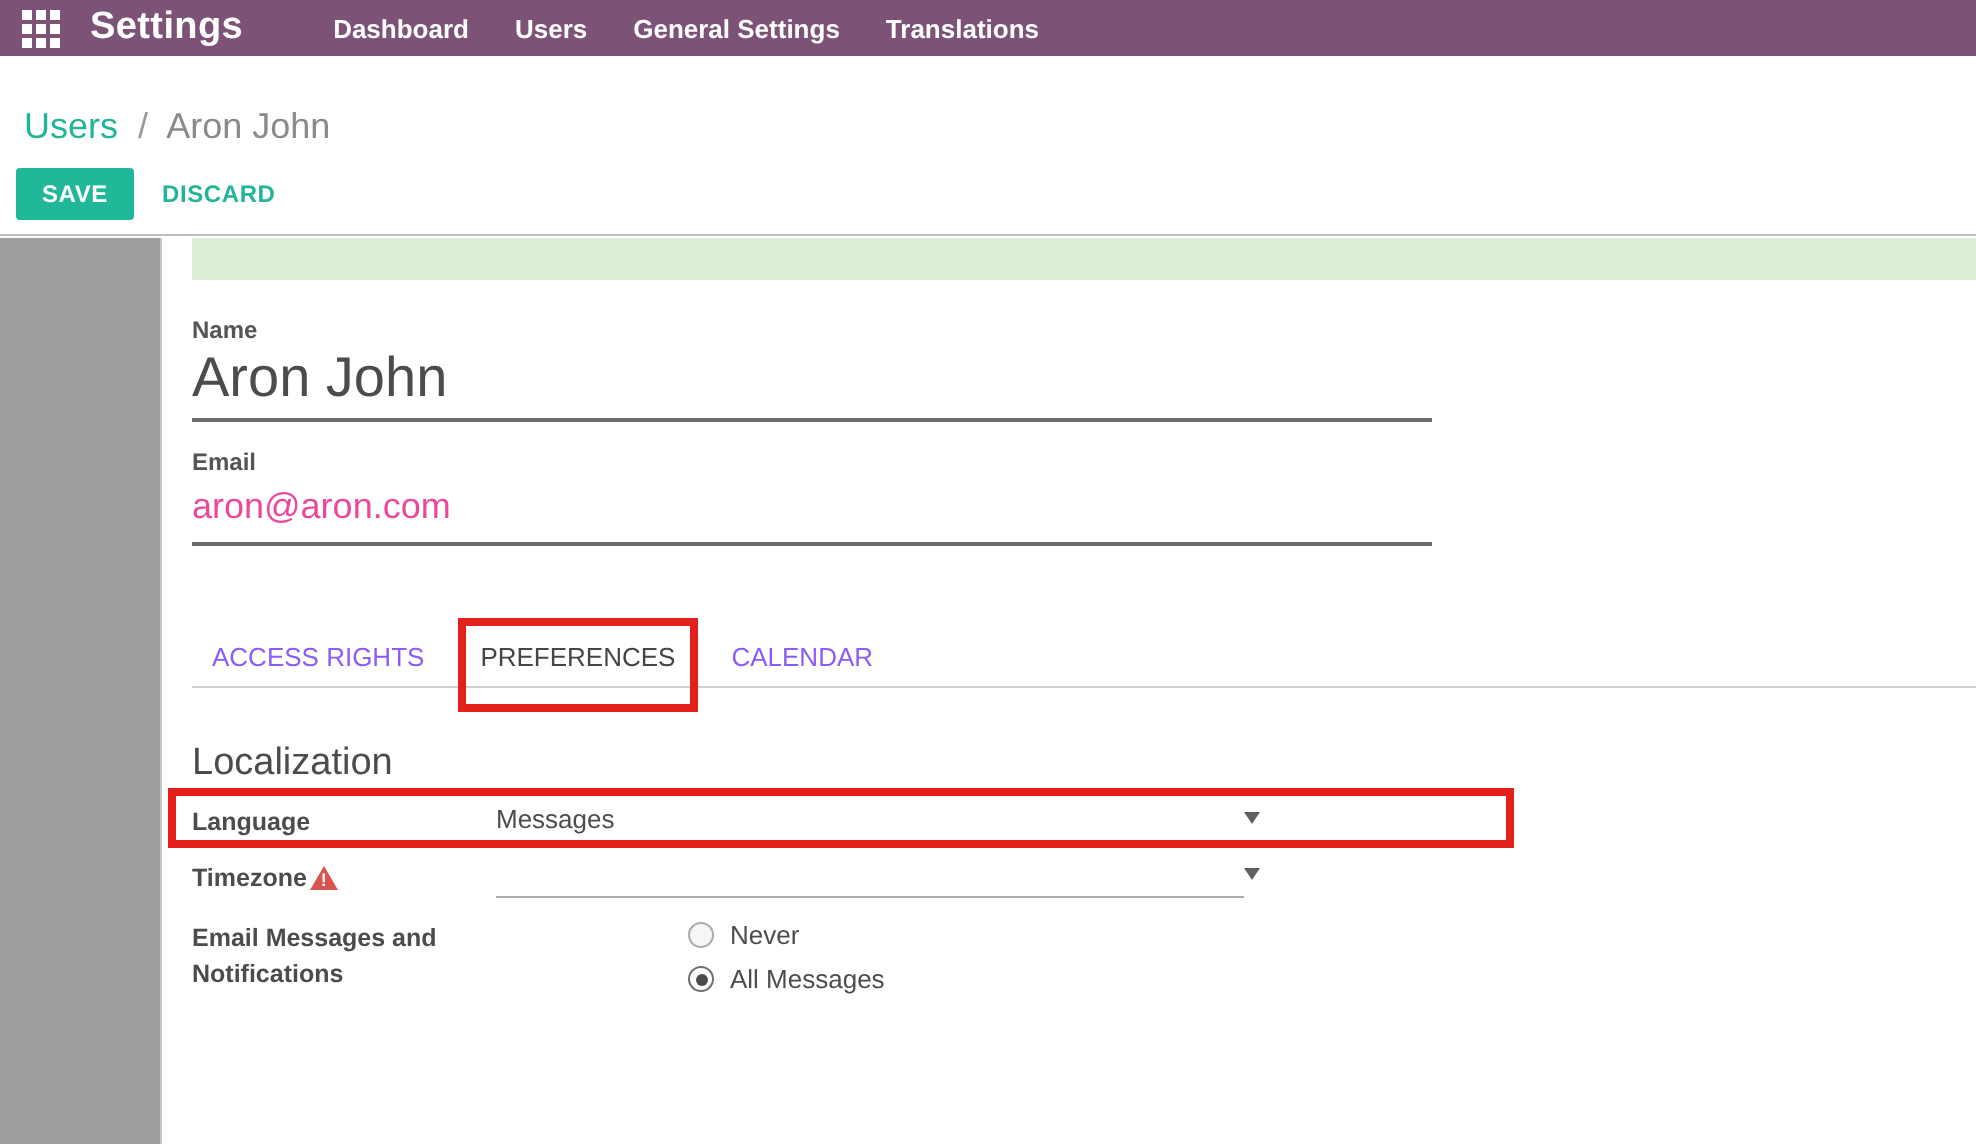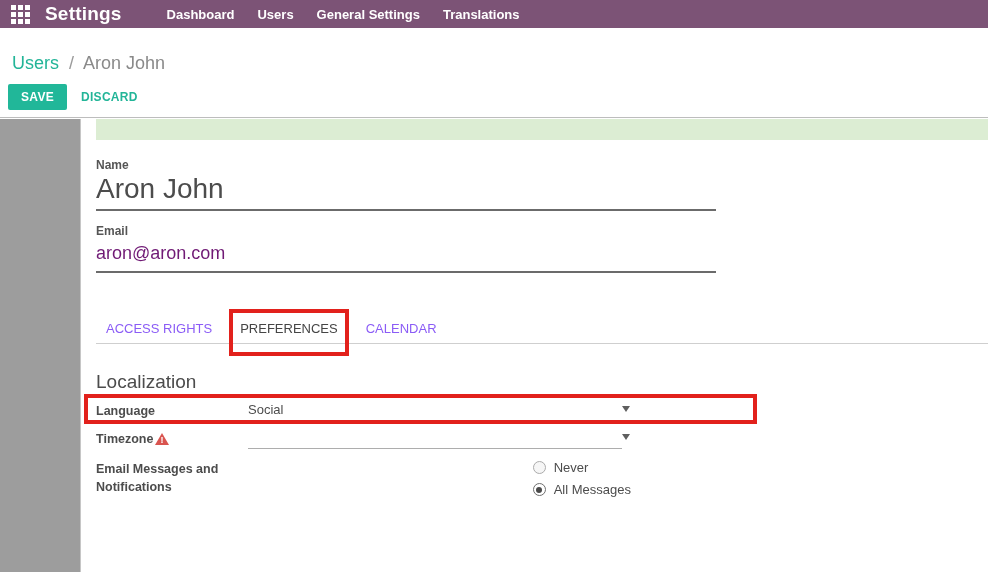--- a/index.html
+++ b/index.html
@@ -37,21 +37,21 @@
   .sheet { position:absolute; left:80px; top:0; width:908px; height:490px;
            background:#fff; border-left:1px solid #c6c6c6; padding-left:15px; }
   .banner { height:21px; background:#dcedd3; width:892px; }
 
   
   .field-label { font-size:12px; font-weight:700; color:#555; margin-top:0; }
   .lbl-name { margin-top:18px; }
   .input-underline { width:620px; border-bottom:2px solid #6b6b6b; cursor:text; }
   .name-value { font-size:28px; color:#4c4c4c; padding:1px 0 4px; }
   .lbl-email { margin-top:13px; }
-  .email-value { font-size:18px; color:#701a75; padding:5px 0 7px; }
+  .email-value { font-size:18px; color:#ec4899; padding:5px 0 7px; }
 
   
   .tabs { display:flex; gap:28px; margin-top:48px; padding-left:10px; width:892px;
           border-bottom:1px solid #cfcfcf; }
   .tab { font-size:13px; color:#8b5cf6; padding-bottom:7px; cursor:pointer; white-space:nowrap; }
   .tab.active { color:#454545; position:relative; }
   .tab.active::after { content:''; position:absolute; top:-12px; bottom:-13px; left:-11px; right:-11px;
                        border:4px solid #e2211c; pointer-events:none; }
 
   
@@ -67,21 +67,21 @@
            margin:0 0 5px 0; }
   .row-highlight::after { content:''; position:absolute; top:-8px; bottom:-3px; left:-12px; right:-126px;
                           border:4px solid #e2211c; pointer-events:none; }
   .warn-icon { position:relative; width:0; height:0; margin-left:2px; margin-top:1px;
                border-left:7px solid transparent; border-right:7px solid transparent;
                border-bottom:12px solid #d9544f; }
   .warn-icon::after { content:'!'; position:absolute; left:-2px; top:2px; color:#fff;
                       font-size:9px; font-weight:700; }
 
   .sec-messaging { margin-top:42px; }
-  .row-radios { margin-top:11px;justify-content:space-between; }
+  .row-radios { margin-top:11px; }
   .row-label.two-line { line-height:1.45; padding-top:0; display:block; }
   .radio-group { display:flex; flex-direction:column; gap:7px; margin-left:96px; }
   .radio-option { display:flex; align-items:center; cursor:pointer; }
   .radio-circle { width:13px; height:13px; border-radius:50%; border:1px solid #ababab;
                   background:#f6f6f6; position:relative; flex:0 0 13px; }
   .radio-circle.checked { border-color:#6f6f6f; background:#fff; }
   .radio-circle.checked::after { content:''; position:absolute; left:2.5px; top:2.5px;
                                  width:6px; height:6px; border-radius:50%; background:#4a4a4a; }
   .radio-label { font-size:13px; color:#4c4c4c; margin-left:8px; }
 </style>
@@ -136,21 +136,21 @@
       <div class="tab">ACCESS RIGHTS</div>
       <div class="tab active">PREFERENCES</div>
       <div class="tab">CALENDAR</div>
     </div>
 
     <div class="section-title sec-localization">Localization</div>
 
     <div class="form-row row-highlight">
       <div class="row-label">Language</div>
       <div class="select-box">
-        <div class="select-value">Social</div>
+        <div class="select-value">Messages</div>
         <div class="caret"></div>
       </div>
     </div>
 
     <div class="form-row">
       <div class="row-label">
         <span>Timezone</span>
         <span class="warn-icon"></span>
       </div>
       <div class="select-box">

